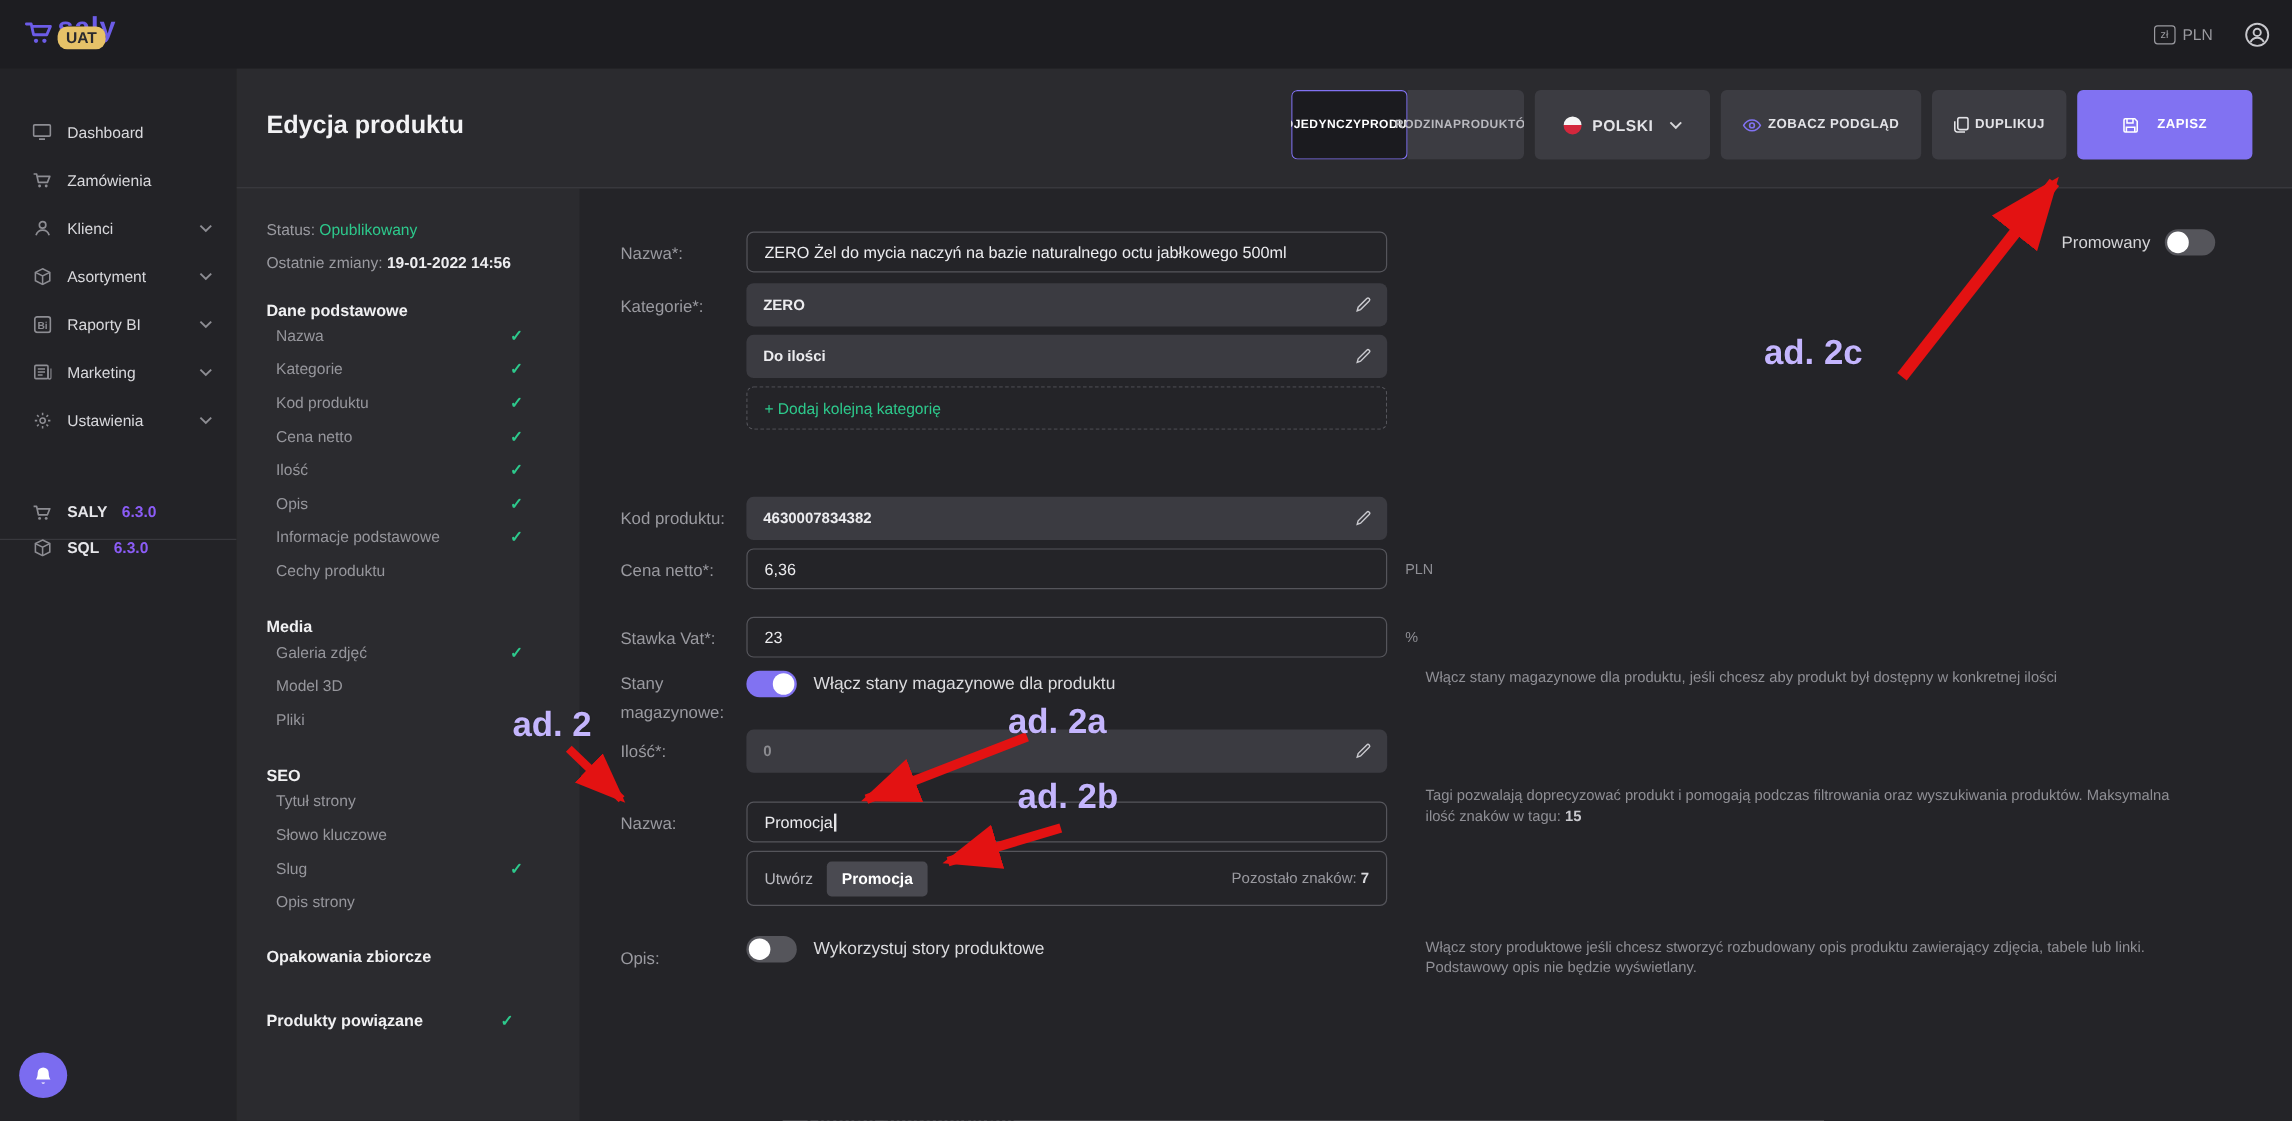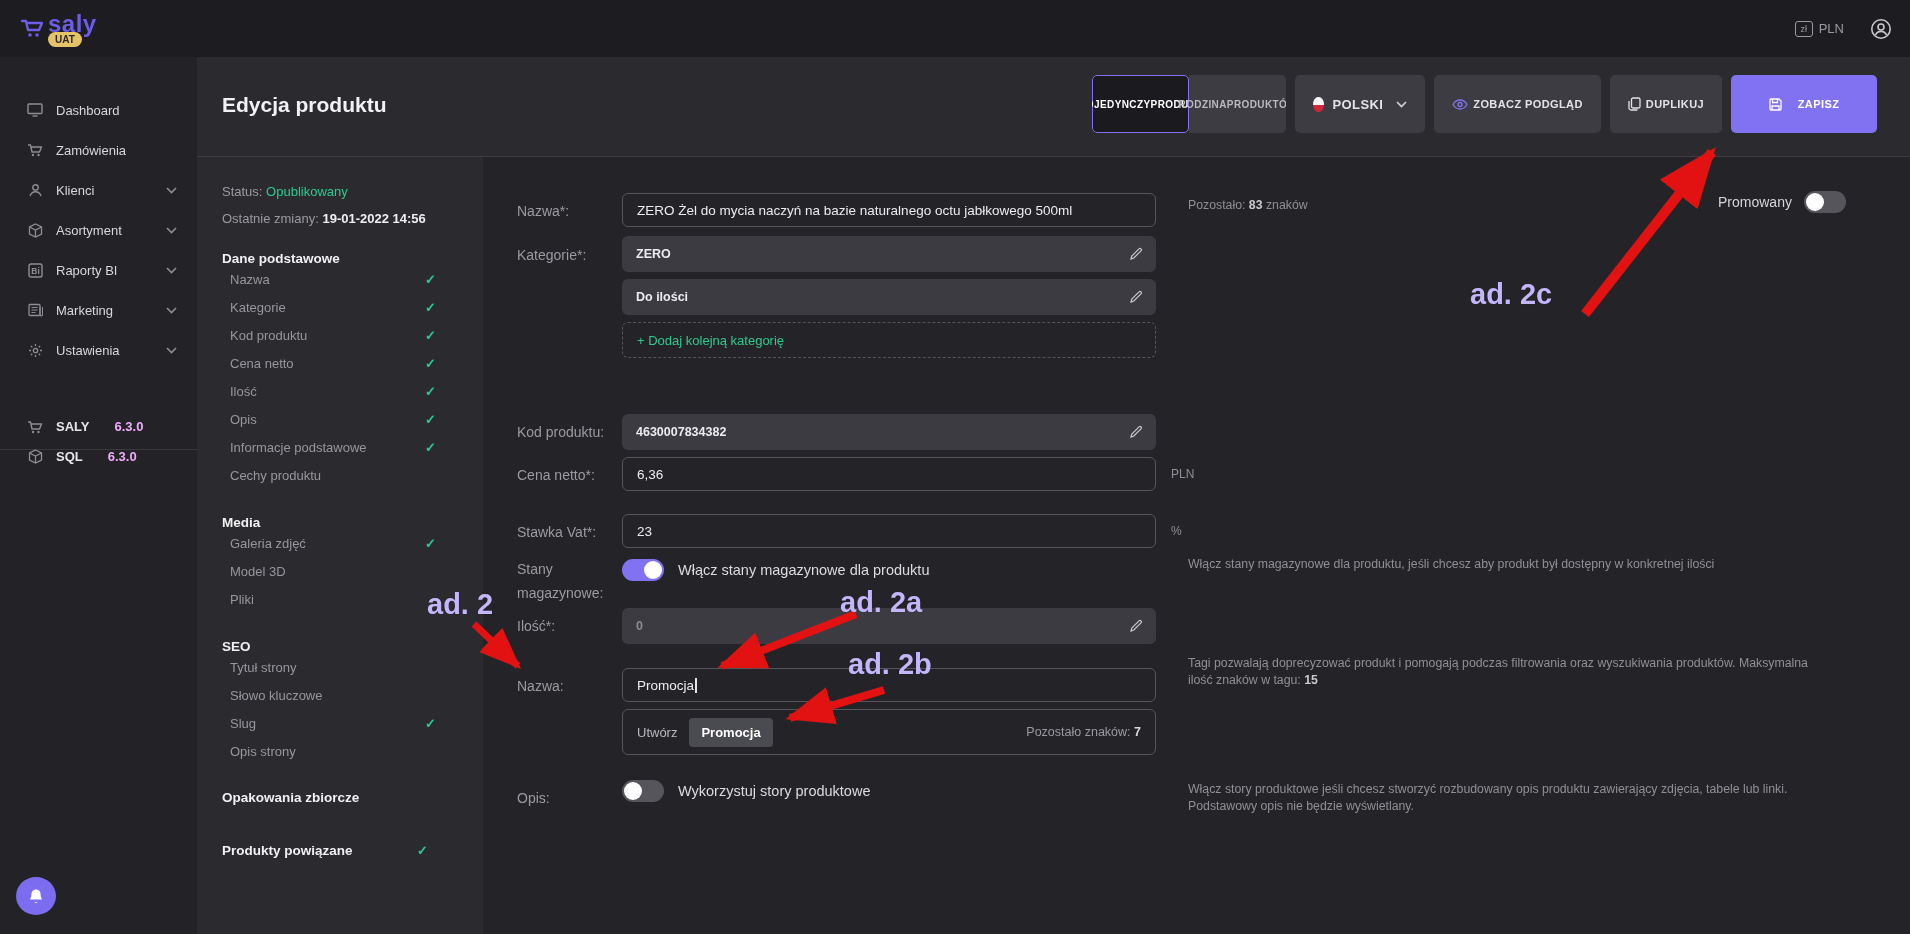--- a/index.html
+++ b/index.html
@@ -5,54 +5,54 @@
   * { margin:0; padding:0; box-sizing:border-box; }
   html,body { width:1910px; height:934px; overflow:hidden; background:#242428;
     font-family:"Liberation Sans", sans-serif; }
   #stage { position:relative; width:1910px; height:934px; background:#242428; }
 
   
   #topbar { position:absolute; left:0; top:0; width:1910px; height:57px; background:#1d1d21; z-index:5; }
   .logo-wrap { position:absolute; left:20px; top:10px; }
   .logo-text { color:#6c5ce7; font-size:24px; font-weight:bold; letter-spacing:.5px; }
   .logo-cart { display:inline-block; vertical-align:middle; margin-right:2px; }
-  .uat-badge { position:absolute; left:28px; top:22px; background:#e6c268; color:#2a2a2e; font-size:10px;
+  .uat-badge { position:absolute; left:28px; top:12px; background:#e6c268; color:#2a2a2e; font-size:13px;
     font-weight:bold; padding:2px 7px; border-radius:8px; }
   .topbar-right { position:absolute; right:18px; top:0; height:57px; display:flex; align-items:center; gap:26px; }
   .currency { display:flex; align-items:center; gap:6px; color:#9a9aa0; font-size:13px; }
   .cur-ic { width:18px; height:16px; border:1.6px solid #9a9aa0; border-radius:3px; color:#9a9aa0;
     font-size:9px; font-weight:normal; display:flex; align-items:center; justify-content:center; }
 
   
   #nav { position:absolute; left:0; top:57px; width:197px; height:877px; background:#232327; z-index:4; }
   .nav-item { position:absolute; left:0; width:197px; height:36px; display:flex; align-items:center; cursor:pointer; }
   .nav-item .ni { width:18px; margin-left:26px; display:flex; justify-content:center; color:#8d8d93; }
   .nav-item .nl { margin-left:12px; color:#d8d8dc; font-size:13px; }
   .nav-item .nc { position:absolute; right:20px; color:#8d8d93; display:flex; }
   .nav-divider { position:absolute; left:0; top:392px; width:197px; border-top:1px solid #38383d; }
   .ver-row { position:absolute; left:0; width:197px; display:flex; align-items:center; }
   .ver-row .ni { width:18px; margin-left:26px; display:flex; justify-content:center; color:#8d8d93; }
   .ver-name { margin-left:12px; color:#e6e6ea; font-size:13px; font-weight:bold; }
-  .ver-num { margin-left:25px; color:#f0abfc; font-size:13px; font-weight:bold; }
+  .ver-num { margin-left:12px; color:#8b5cf6; font-size:13px; font-weight:bold; }
   #fab { position:absolute; left:16px; top:877px; width:40px; height:38px; border-radius:50%;
     background:#7b6cf0; display:flex; align-items:center; justify-content:center; cursor:pointer; z-index:6; }
 
   
   #headband { position:absolute; left:197px; top:57px; width:1713px; height:100px; background:#2b2b2f;
     border-bottom:1px solid #3c3c41; z-index:3; }
   #page-title { position:absolute; left:25px; top:36px; color:#f2f2f4; font-size:21px; font-weight:bold; }
   .hbtns { position:absolute; right:33px; top:18px; height:58px; display:flex; gap:9px; }
   .seg { display:flex; border-radius:5px; overflow:hidden; }
   .seg-btn { width:97px; height:58px; display:flex; flex-direction:row; align-items:center; justify-content:center;
     font-size:10px; font-weight:bold; letter-spacing:.4px; line-height:13px; cursor:pointer; }
   .seg-active { background:#1b1b1f; border:1.5px solid #8172f2; border-radius:5px; color:#fff; }
   .seg-idle { background:#3c3c42; color:#b9b9bf; }
   .hbtn { height:58px; background:#3c3c42; border-radius:5px; display:flex; align-items:center; justify-content:center;
     gap:5px; color:#e3e3e7; font-size:11px; font-weight:bold; letter-spacing:.4px; cursor:pointer; padding:0 18px; }
-  .hbtn.lang { width:130px; }
+  .hbtn.lang { width:146px; }
   .hbtn.save { background:#8172f2; color:#fff; width:146px;gap:16px; }
   .flag { width:15px; height:15px; border-radius:50%; background:linear-gradient(#f5f5f5 50%, #d3273c 50%); margin-right:4px; }
   .chev-s { margin-left:8px; display:flex; }
 
   
   #panel { position:absolute; left:197px; top:157px; width:286px; height:777px; background:#2b2b2f; z-index:2; }
   .p-inner { padding:27px 0 0 25px; position:relative; }
   .status-line { font-size:13px; color:#9a9aa0; }
   .status-ok { color:#2dc98c; }
   .mod-line { margin-top:12px; font-size:13px; color:#9a9aa0; }
@@ -354,23 +354,20 @@
       <div class="sec-head" style="margin-top:38px"><span>Produkty powiązane</span><span class="ck">✓</span></div>
     </div>
   </div>
 
   <div id="form">
 
     <div class="flabel" style="top:46px">Nazwa*:</div>
     <div class="fbox" style="top:36px">
       <span style="white-space:nowrap; overflow:hidden;">ZERO Żel do mycia naczyń na bazie naturalnego octu jabłkowego 500ml</span>
     </div>
-    <div class="helper" style="top:40px">
-      <span>Pozostało:</span> <b>83</b> <span>znaków</span>
-    </div>
     <div class="promoted">
       <span class="pl">Promowany</span>
       <span class="toggle t-off">
           <span class="knob"></span>
         </span>
     </div>
 
     <div class="flabel" style="top:90px">Kategorie*:</div>
     <div class="fbox filled" style="top:79px">
       <span>ZERO</span>

